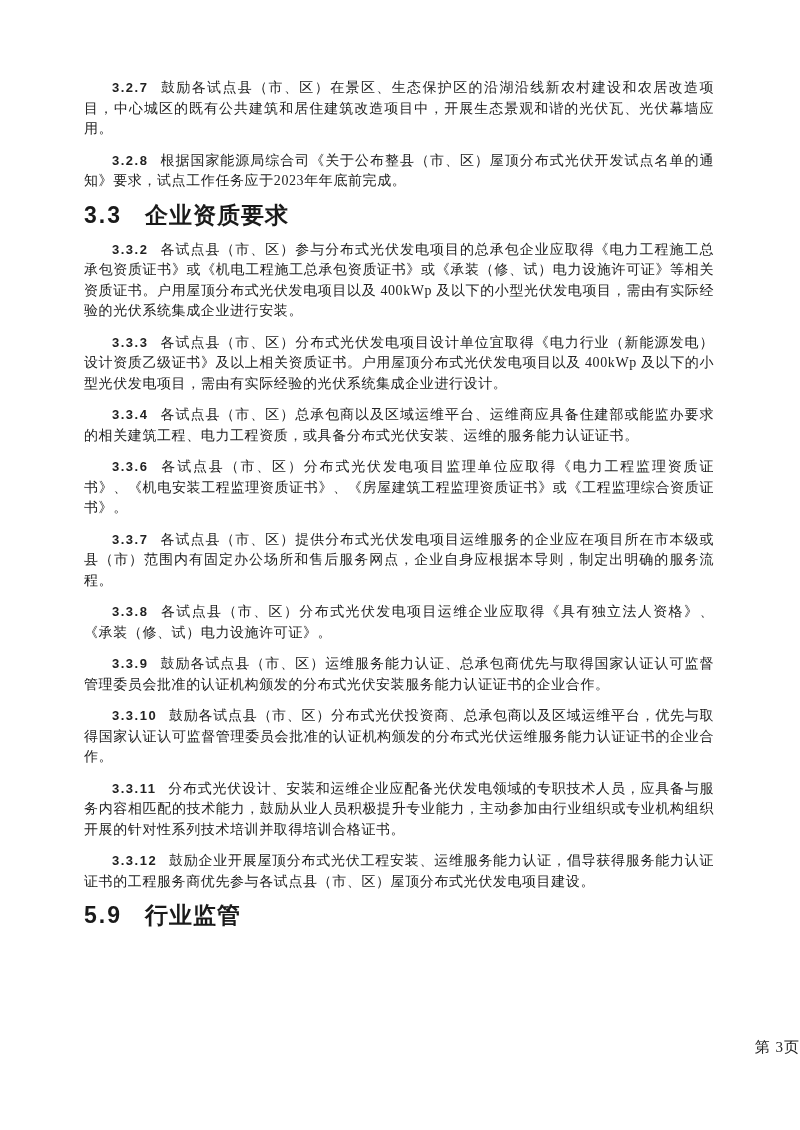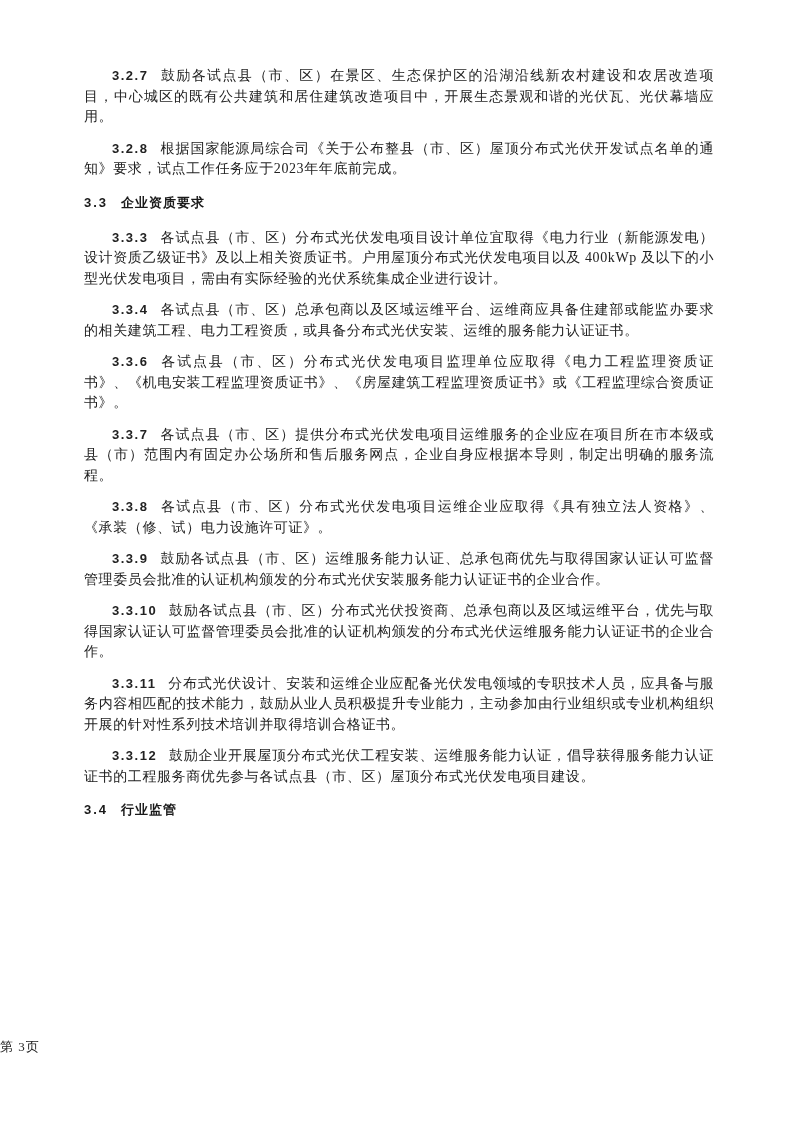--- a/index.html
+++ b/index.html
@@ -11,21 +11,21 @@
     position: relative;
     width: 800px;
     height: 1130px;
     background: #ffffff;
     overflow: hidden;
     color: #222222;
   }
   .content {
     position: absolute;
     left: 84px;
-    top: 66px;
+    top: 78px;
     width: 630px;
   }
   p.clause {
     font-family: "Liberation Serif", "DejaVu Serif", serif;
     font-size: 14px;
     line-height: 20.5px;
     letter-spacing: 0.6px;
     text-align: justify;
     text-indent: 2em;
     margin: 0 0 11px 0;
@@ -33,75 +33,76 @@
   }
   .clause .num {
     font-family: "Liberation Sans", "DejaVu Sans", sans-serif;
     font-size: 13px;
     font-weight: 600;
     letter-spacing: 1.5px;
     margin-right: 0.9em;
   }
   h2.sec {
     font-family: "Liberation Sans", "DejaVu Sans", sans-serif;
-    font-size: 13px;
+    font-size: 23px;
     line-height: 24px;
     font-weight: 700;
     letter-spacing: 1px;
     margin: 10px 0 13px 0;
     color: #1a1a1a;
   }
   .sec .hnum {
     font-weight: 600;
     letter-spacing: 2px;
     margin-right: 1em;
   }
   .footer {
     position: absolute;
     left: 0;
     right: 0;
     top: 1038px;
-    text-align: left;
+    text-align: right;
     font-family: "Liberation Serif", "DejaVu Serif", serif;
-    font-size: 13px;
+    font-size: 15px;
     letter-spacing: 1px;
     color: #222222;
   }
 </style>
 </head>
 <body>
 
 <div class="page">
   <div class="content">
 
     <p class="clause"><span class="num">3.2.7</span><span>鼓励各试点县（市、区）在景区、生态保护区的沿湖沿线新农村建设和农居改造项目，中心城区的既有公共建筑和居住建筑改造项目中，开展生态景观和谐的光伏瓦、光伏幕墙应用。</span></p>
 
     <p class="clause"><span class="num">3.2.8</span><span>根据国家能源局综合司《关于公布整县（市、区）屋顶分布式光伏开发试点名单的通知》要求，试点工作任务应于2023年年底前完成。</span></p>
 
     <h2 class="sec"><span class="hnum">3.3</span><span>企业资质要求</span></h2>
 
 
+    <p class="clause"><span class="num">3.3.2</span><span>各试点县（市、区）参与分布式光伏发电项目的总承包企业应取得《电力工程施工总承包资质证书》或《机电工程施工总承包资质证书》或《承装（修、试）电力设施许可证》等相关资质证书。户用屋顶分布式光伏发电项目以及 400kWp 及以下的小型光伏发电项目，需由有实际经验的光伏系统集成企业进行安装。</span></p>
 
     <p class="clause"><span class="num">3.3.3</span><span>各试点县（市、区）分布式光伏发电项目设计单位宜取得《电力行业（新能源发电）设计资质乙级证书》及以上相关资质证书。户用屋顶分布式光伏发电项目以及 400kWp 及以下的小型光伏发电项目，需由有实际经验的光伏系统集成企业进行设计。</span></p>
 
     <p class="clause"><span class="num">3.3.4</span><span>各试点县（市、区）总承包商以及区域运维平台、运维商应具备住建部或能监办要求的相关建筑工程、电力工程资质，或具备分布式光伏安装、运维的服务能力认证证书。</span></p>
 
 
     <p class="clause"><span class="num">3.3.6</span><span>各试点县（市、区）分布式光伏发电项目监理单位应取得《电力工程监理资质证书》、《机电安装工程监理资质证书》、《房屋建筑工程监理资质证书》或《工程监理综合资质证书》。</span></p>
 
     <p class="clause"><span class="num">3.3.7</span><span>各试点县（市、区）提供分布式光伏发电项目运维服务的企业应在项目所在市本级或县（市）范围内有固定办公场所和售后服务网点，企业自身应根据本导则，制定出明确的服务流程。</span></p>
 
     <p class="clause"><span class="num">3.3.8</span><span>各试点县（市、区）分布式光伏发电项目运维企业应取得《具有独立法人资格》、《承装（修、试）电力设施许可证》。</span></p>
 
     <p class="clause"><span class="num">3.3.9</span><span>鼓励各试点县（市、区）运维服务能力认证、总承包商优先与取得国家认证认可监督管理委员会批准的认证机构颁发的分布式光伏安装服务能力认证证书的企业合作。</span></p>
 
     <p class="clause"><span class="num">3.3.10</span><span>鼓励各试点县（市、区）分布式光伏投资商、总承包商以及区域运维平台，优先与取得国家认证认可监督管理委员会批准的认证机构颁发的分布式光伏运维服务能力认证证书的企业合作。</span></p>
 
     <p class="clause"><span class="num">3.3.11</span><span>分布式光伏设计、安装和运维企业应配备光伏发电领域的专职技术人员，应具备与服务内容相匹配的技术能力，鼓励从业人员积极提升专业能力，主动参加由行业组织或专业机构组织开展的针对性系列技术培训并取得培训合格证书。</span></p>
 
     <p class="clause"><span class="num">3.3.12</span><span>鼓励企业开展屋顶分布式光伏工程安装、运维服务能力认证，倡导获得服务能力认证证书的工程服务商优先参与各试点县（市、区）屋顶分布式光伏发电项目建设。</span></p>
 
-    <h2 class="sec"><span class="hnum">3.4</span><span>行业监管</span></h2>
+    <h2 class="sec"><span class="hnum">5.9</span><span>行业监管</span></h2>
 
   </div>
 
   <div class="footer">第 3页</div>
 </div>
 
 </body></html>

